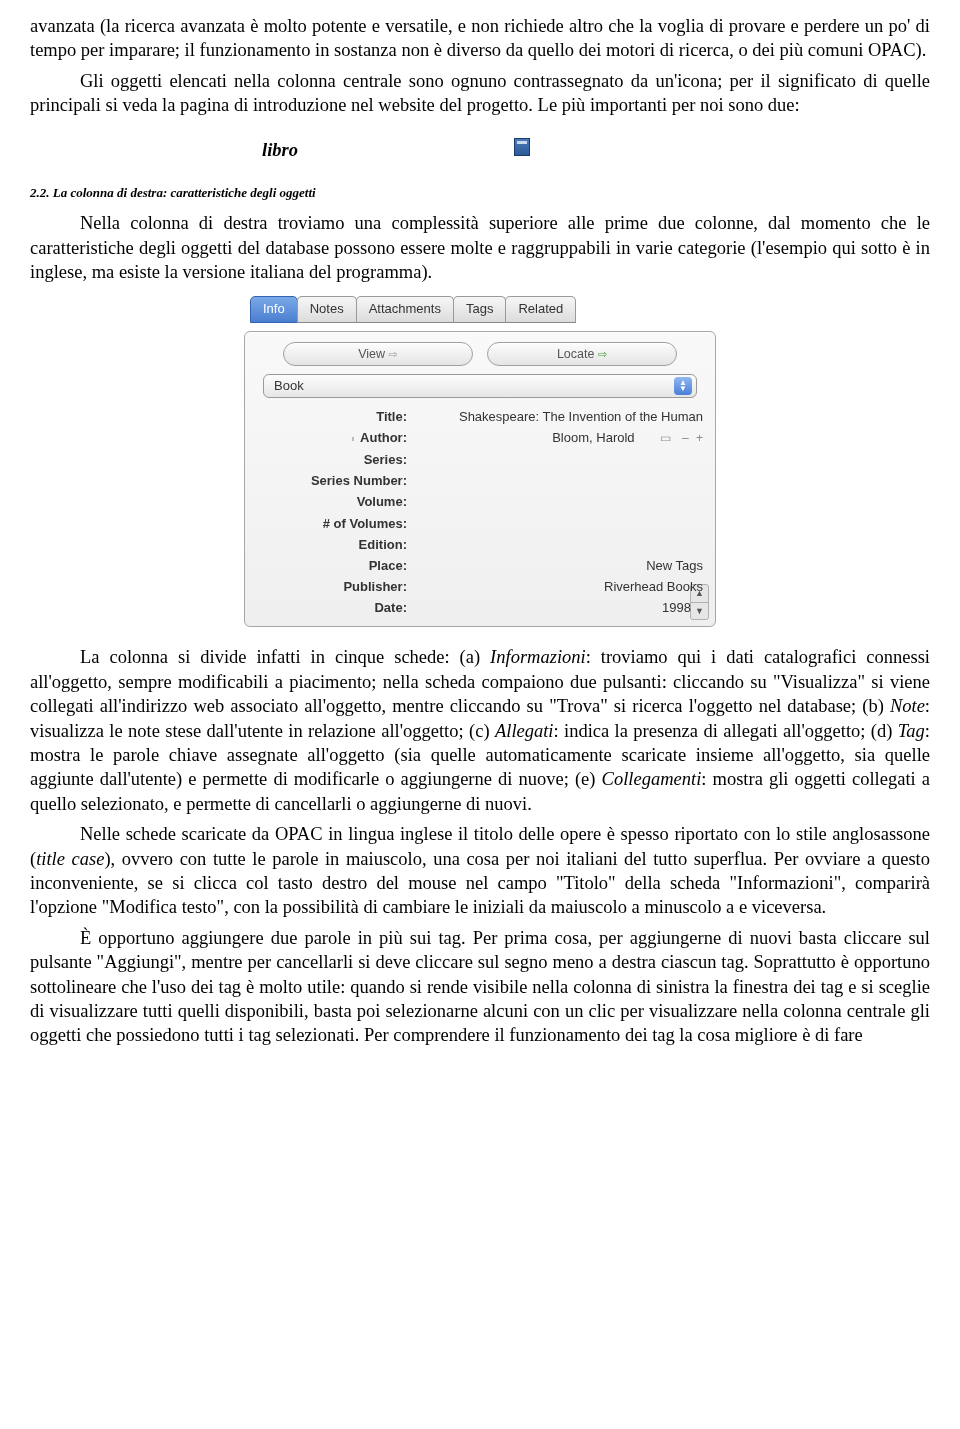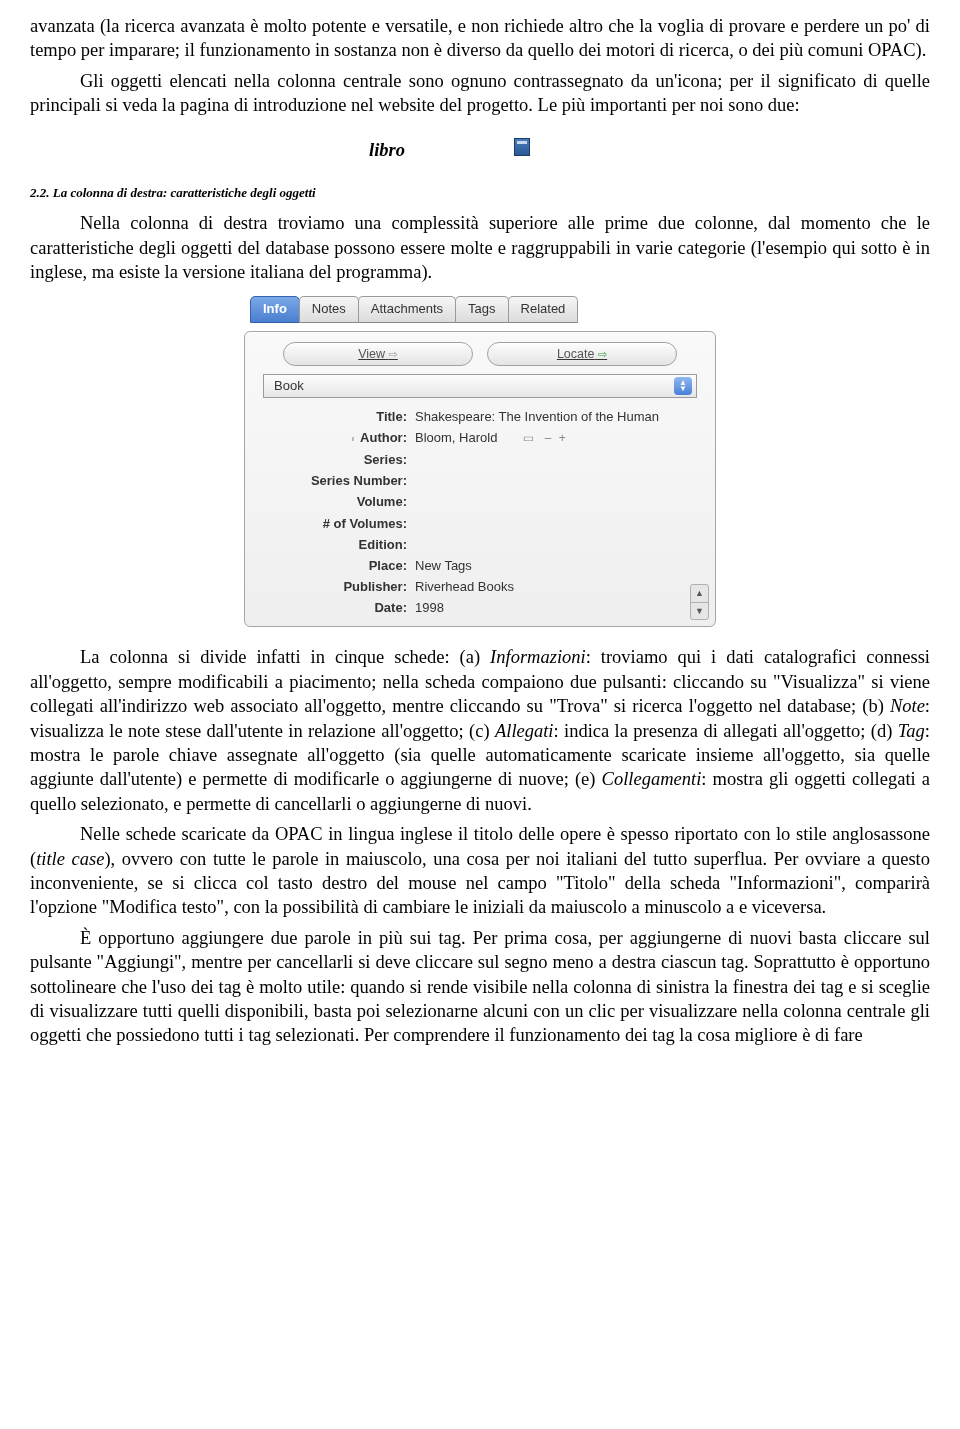--- a/index.html
+++ b/index.html
@@ -11,21 +11,21 @@
     margin: 0;
     padding: 14px 30px 14px 30px;
     width: 960px;
     box-sizing: border-box;
   }
   .para { text-align: justify; margin: 0 0 6px 0; }
   .indent { text-indent: 50px; }
   .italic { font-style: italic; }
   .icon-row { margin-left: 230px; margin-top: 14px; margin-bottom: 10px; }
   .icon-row td { padding: 4px 0; vertical-align: middle; }
-  .icon-row .lbl { font-weight: bold; font-style: italic; width: 250px; text-align: center; }
+  .icon-row .lbl { font-weight: bold; font-style: italic; width: 250px; }
   .book-icon {
     display: inline-block; width: 16px; height: 18px;
     background: linear-gradient(#4a7ab8,#2a5a98);
     border: 1px solid #1a3a68; box-sizing: border-box;
     position: relative;
   }
   .book-icon::after{content:"";position:absolute;left:2px;right:2px;top:2px;height:3px;background:#c8d8ee;}
   .doc-icon {
     display:inline-block;width:15px;height:18px;background:#fff;border:1px solid #777;box-sizing:border-box;position:relative;
   }
@@ -38,55 +38,55 @@
   }
   .tabbar { display: flex; padding-left: 6px; margin-bottom: 10px;}
   .tab {
     background: linear-gradient(#f6f6f6,#dcdcdc);
     border: 1px solid #9a9a9a; border-bottom: 1px solid #888;
     border-radius: 5px 5px 0 0; padding: 3px 12px 4px;
     margin-right: -1px; font-size: 13px; color: #333;
   }
   .tab.active {
     background: linear-gradient(#7ba8e6,#4a7fd0);
-    color: #fff; border-color: #3363b0; font-weight: 700;
+    color: #fff; border-color: #3363b0; font-weight: 400;
   }
   .panel-body {
     border: 1px solid #a6a6a6; border-top: 1px solid #a6a6a6;
     border-radius: 6px; background: linear-gradient(#f9f9f9,#efefef);
     box-shadow: 0 1px 0 #fff inset; padding: 10px 8px 6px 8px; margin-top:-2px;
   }
-  .btnrow { display: flex; gap: 14px; padding: 0 30px 8px 30px; text-decoration: underline;}
+  .btnrow { display: flex; gap: 14px; padding: 0 30px 8px 30px;}
   .pillbtn {
     flex: 1; text-align: center;
     background: linear-gradient(#fdfdfd,#e4e4e4);
     border: 1px solid #a0a0a0; border-radius: 14px;
     padding: 3px 0; font-size: 12.5px; color: #555;
     box-shadow: 0 1px 0 #fff inset;
   }
   .arrow-gray { color:#999; font-size:11px;}
   .arrow-green { color:#3a9a3a; font-size:11px;}
   .select-row { padding: 0 10px 6px 10px;}
   .mac-select {
     display: flex; align-items: center; justify-content: space-between;
     background: linear-gradient(#fdfdfd,#e6e6e6);
-    border: 1px solid #9a9a9a; border-radius: 0;
+    border: 1px solid #9a9a9a; border-radius: 6px;
     padding: 2px 4px 2px 10px; font-size: 13px;
   }
   .mac-select .caps {
     width: 18px; height: 18px;
     background: linear-gradient(#8fb8f0,#4a7fd8);
     border-radius: 4px; display: flex; flex-direction: column;
     align-items: center; justify-content: center; gap: 0px;
   }
   .mac-select .caps span{color:#fff;font-size:8px;line-height:6px;}
   table.fields { width: 100%; border-collapse: collapse; margin-top: 2px;}
   table.fields td { padding: 2px 4px; vertical-align: top; font-size: 13px;}
   table.fields td.k { text-align: right; width: 150px; font-weight: 600; color: #333;}
-  table.fields td.v { text-align: left; color: #333;}
+  table.fields td.v { text-align: right; color: #333;}
   .dash { color:#888; font-size:12px;}
   .drag-dot { width:6px;height:10px;display:inline-block;background:radial-gradient(#bbb 30%,transparent 32%);vertical-align:middle;margin-right:4px;}
   .scrollbar {
     float: right; width: 17px; height: 34px;
     background: #e6e6e6; border: 1px solid #b0b0b0; border-radius: 3px;
     display: flex; flex-direction: column; margin-top: -34px; margin-right:-2px;
   }
   .scrollbar .arr { flex:1; text-align:center; font-size:9px; color:#555; line-height:16px;}
   .scrollbar .arr:first-child{border-bottom:1px solid #b0b0b0;}
   .yletter{font-size:12px;color:#555;margin-right:6px;}

